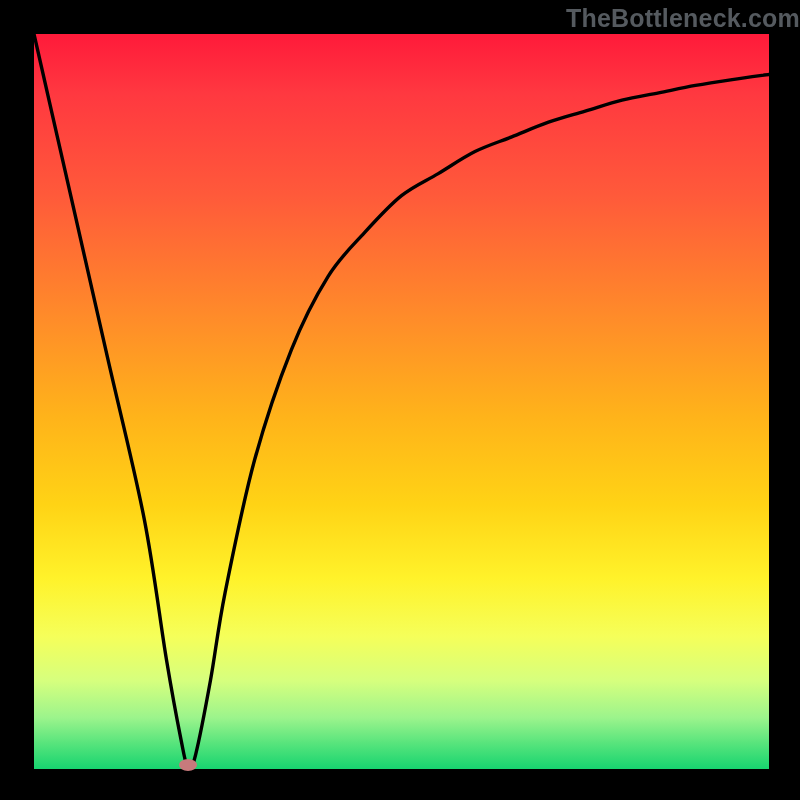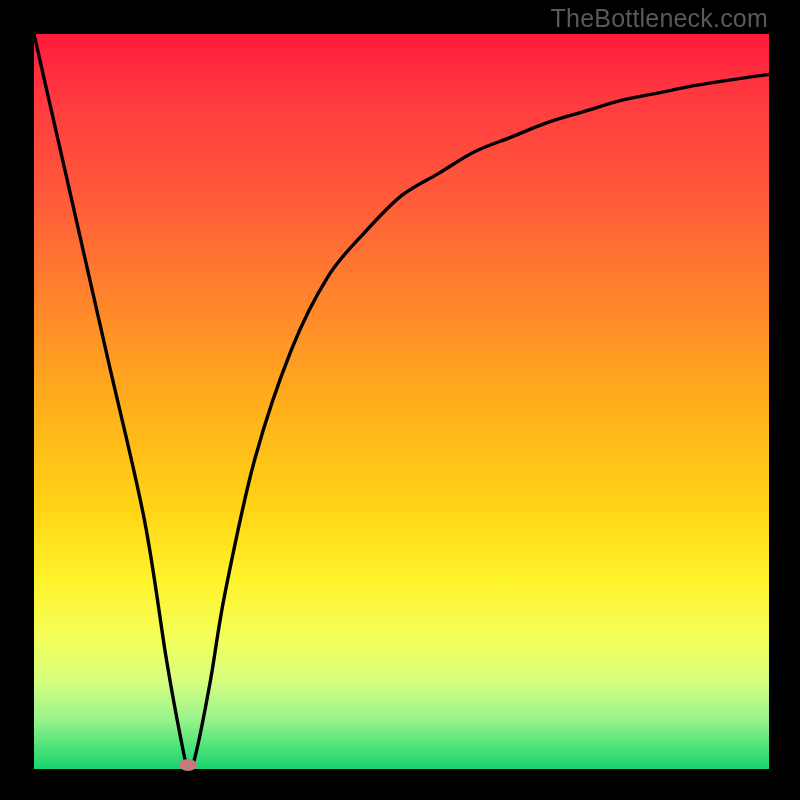--- a/index.html
+++ b/index.html
@@ -43,24 +43,24 @@
   .curve-svg {
     position: absolute;
     left: 0;
     top: 0;
     width: 735px;
     height: 735px;
   }
   .watermark {
     position: absolute;
     top: 4px;
-    right: 32px;
+    right: 0;
     color: #555a5f;
     font-size: 25px;
-    font-weight: 400;
+    font-weight: 700;
     letter-spacing: 0.2px;
     user-select: none;
   }
   .marker {
     position: absolute;
     width: 18px;
     height: 12px;
     border-radius: 50%;
     background: #c77a7c;
     transform: translate(-50%, -50%);

